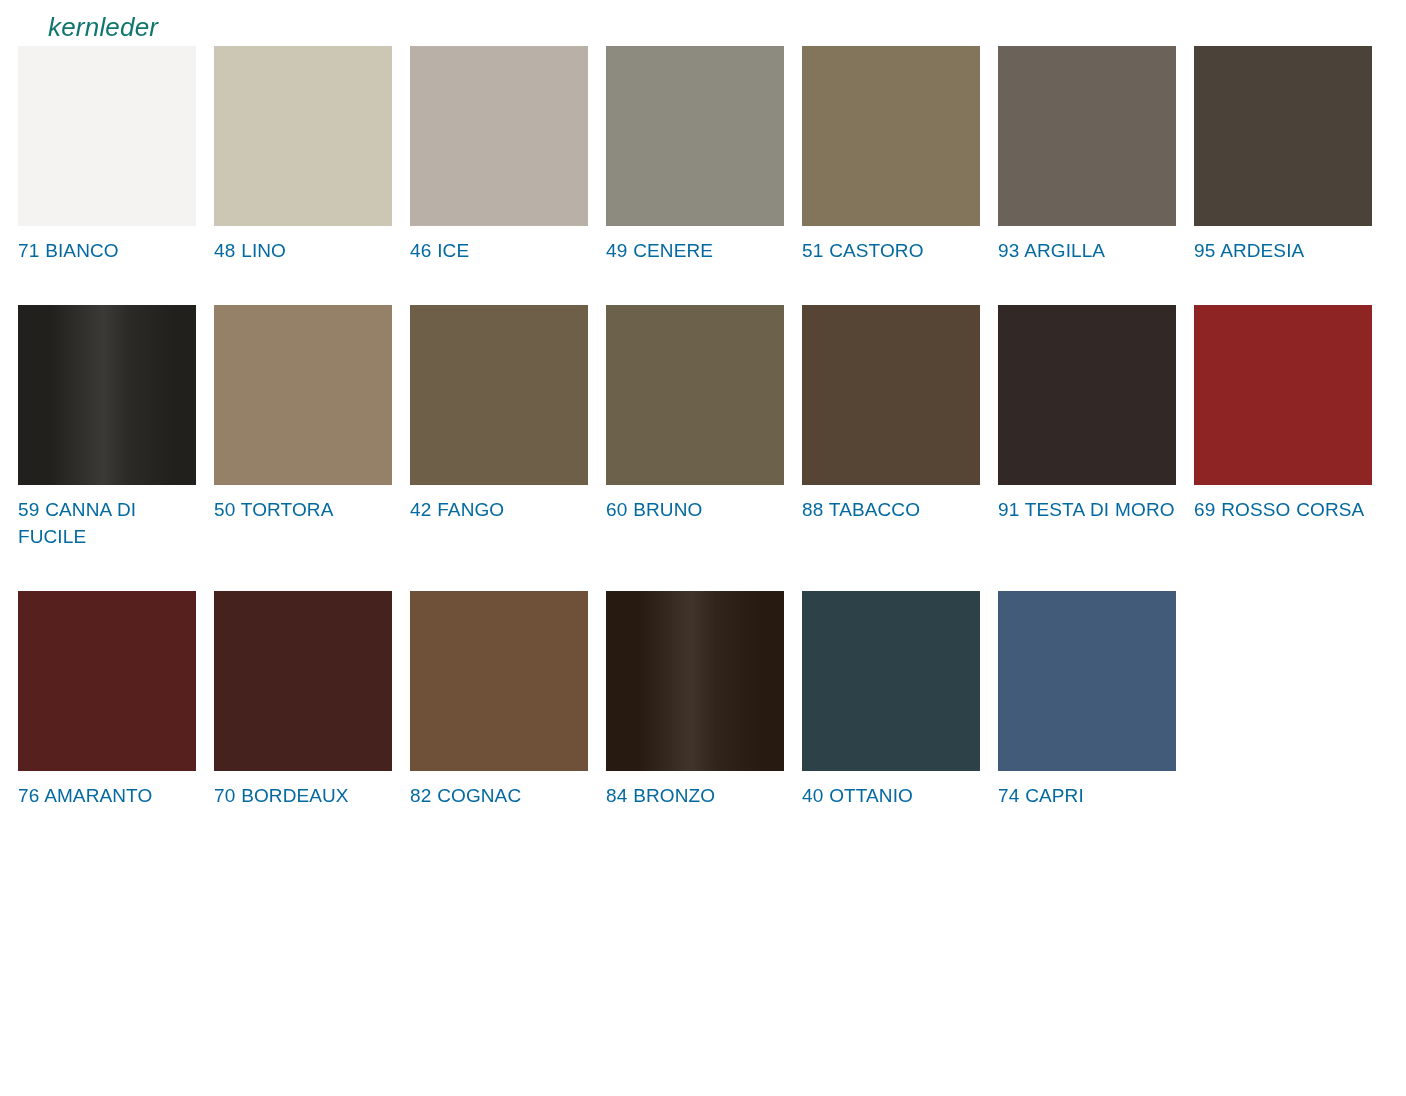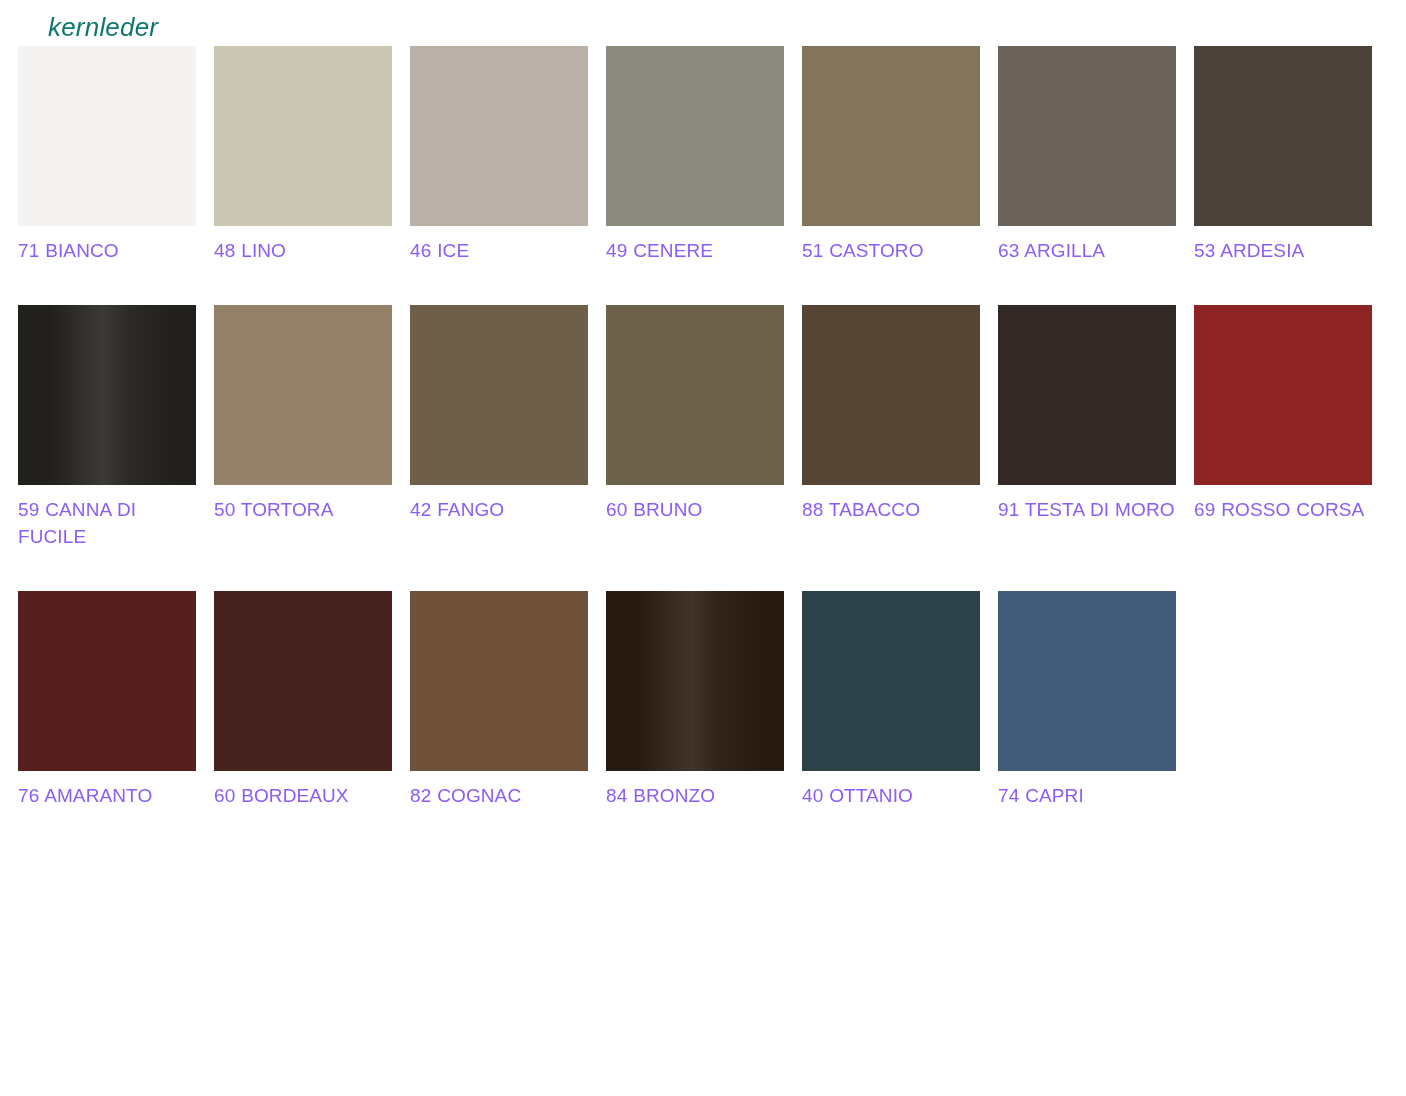--- a/index.html
+++ b/index.html
@@ -49,21 +49,21 @@
     height: 180px;
     display: block;
   }
   .swatch-label {
     display: block;
     width: 178px;
     margin-top: 11px;
     font-family: "Liberation Sans", sans-serif;
     font-size: 19px;
     font-weight: 400;
-    color: #8b5cf6;
+    color: #0369a1;
     line-height: 27px;
     letter-spacing: 0.1px;
     word-spacing: 0.5px;
   }
 </style>
 </head>
 <body>
 
 <div class="page">
 
@@ -85,25 +85,25 @@
       <div class="swatch-cell">
         <div class="swatch-chip" style="background: rgb(141, 138, 128);"></div>
         <div class="swatch-label">49 CENERE</div>
       </div>
       <div class="swatch-cell">
         <div class="swatch-chip" style="background: rgb(131, 116, 92);"></div>
         <div class="swatch-label">51 CASTORO</div>
       </div>
       <div class="swatch-cell">
         <div class="swatch-chip" style="background: rgb(107, 99, 89);"></div>
-        <div class="swatch-label">63 ARGILLA</div>
+        <div class="swatch-label">93 ARGILLA</div>
       </div>
       <div class="swatch-cell">
         <div class="swatch-chip" style="background: rgb(75, 66, 57);"></div>
-        <div class="swatch-label">53 ARDESIA</div>
+        <div class="swatch-label">95 ARDESIA</div>
       </div>
       <div class="swatch-cell">
         <div class="swatch-chip" style="background: linear-gradient(90deg, rgb(34, 32, 29) 0%, rgb(34, 32, 29) 18%, rgb(60, 58, 55) 48%, rgb(44, 42, 39) 62%, rgb(34, 32, 29) 88%, rgb(34, 32, 29) 100%);"></div>
         <div class="swatch-label">59 CANNA DI FUCILE</div>
       </div>
       <div class="swatch-cell">
         <div class="swatch-chip" style="background: rgb(148, 129, 104);"></div>
         <div class="swatch-label">50 TORTORA</div>
       </div>
       <div class="swatch-cell">
@@ -125,21 +125,21 @@
       <div class="swatch-cell">
         <div class="swatch-chip" style="background: rgb(142, 36, 35);"></div>
         <div class="swatch-label">69 ROSSO CORSA</div>
       </div>
       <div class="swatch-cell">
         <div class="swatch-chip" style="background: rgb(86, 32, 31);"></div>
         <div class="swatch-label">76 AMARANTO</div>
       </div>
       <div class="swatch-cell">
         <div class="swatch-chip" style="background: rgb(69, 34, 29);"></div>
-        <div class="swatch-label">60 BORDEAUX</div>
+        <div class="swatch-label">70 BORDEAUX</div>
       </div>
       <div class="swatch-cell">
         <div class="swatch-chip" style="background: rgb(111, 80, 56);"></div>
         <div class="swatch-label">82 COGNAC</div>
       </div>
       <div class="swatch-cell">
         <div class="swatch-chip" style="background: linear-gradient(90deg, rgb(39, 26, 17) 0%, rgb(39, 26, 17) 18%, rgb(65, 52, 43) 48%, rgb(49, 36, 27) 62%, rgb(39, 26, 17) 88%, rgb(39, 26, 17) 100%);"></div>
         <div class="swatch-label">84 BRONZO</div>
       </div>
       <div class="swatch-cell">

